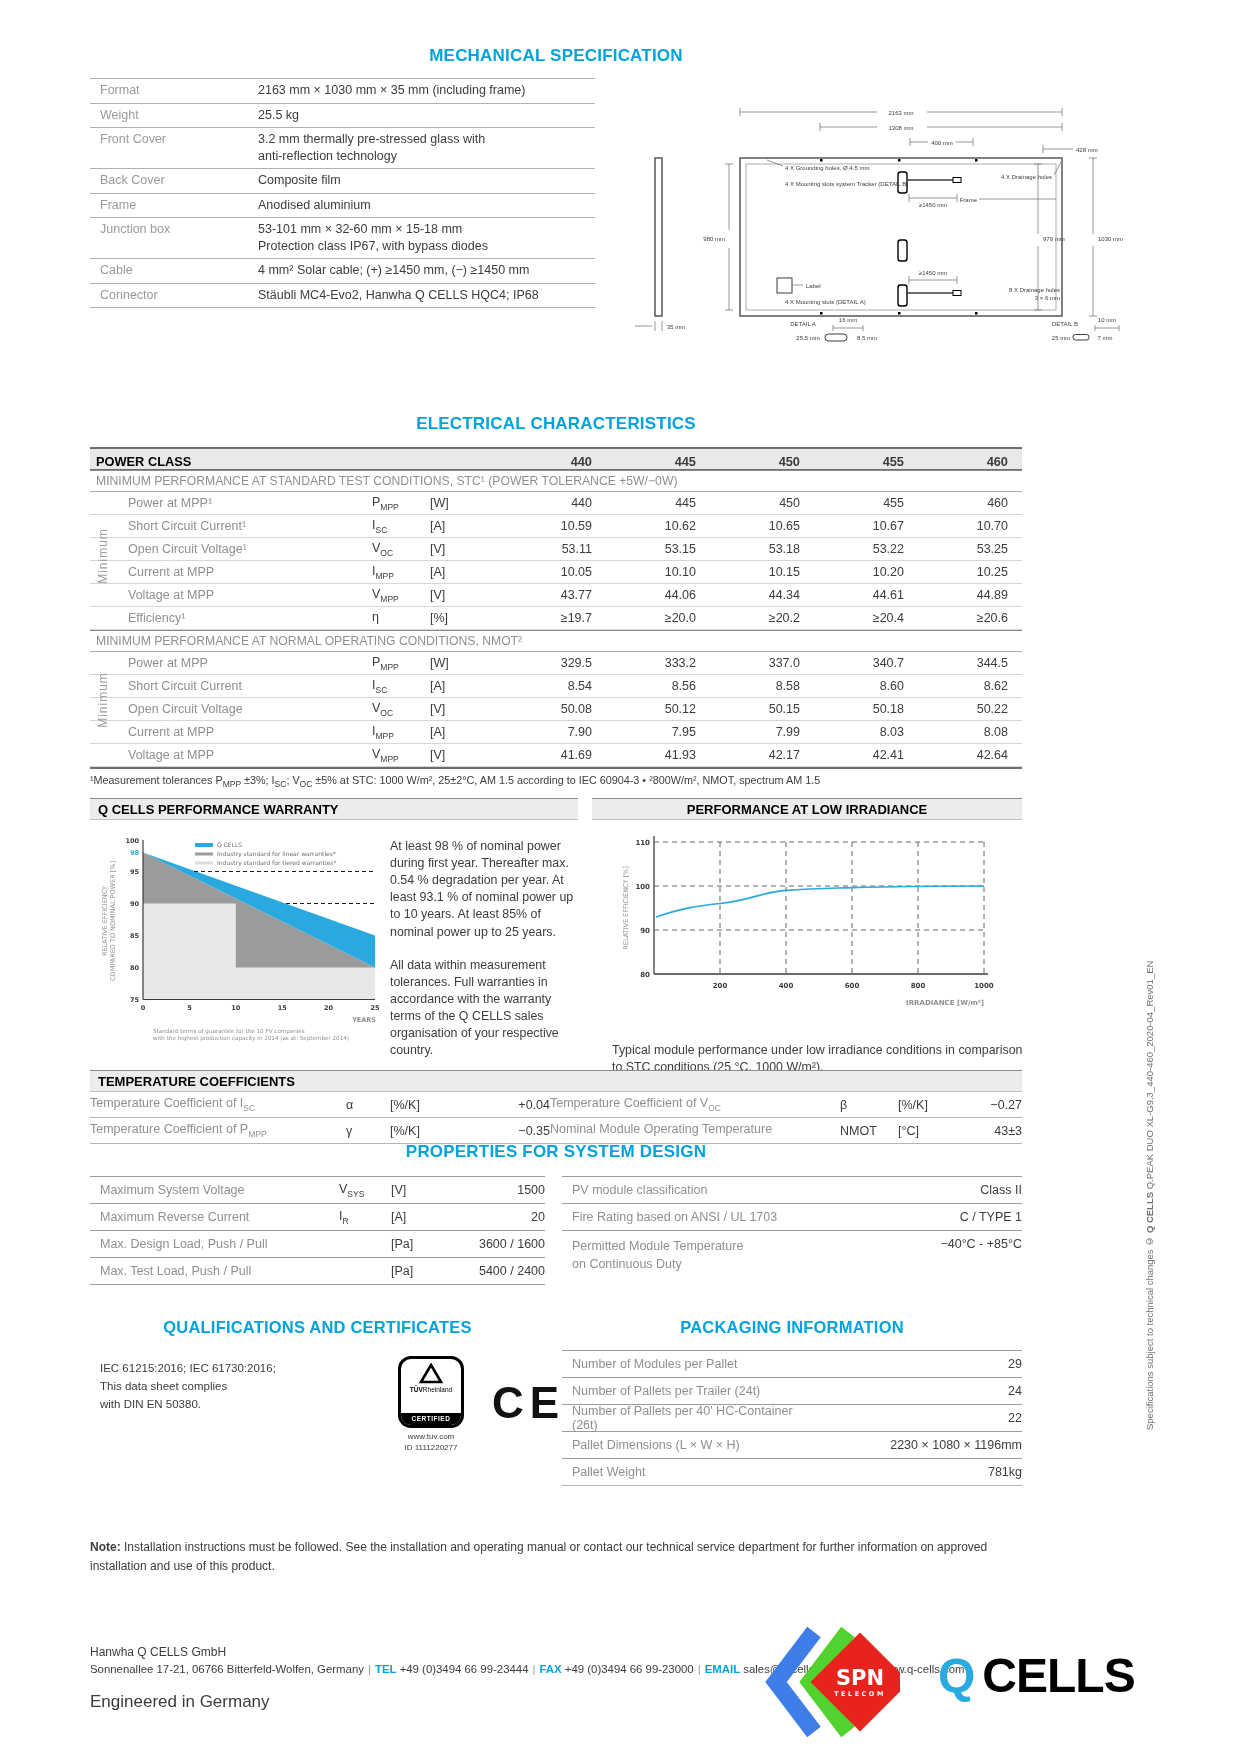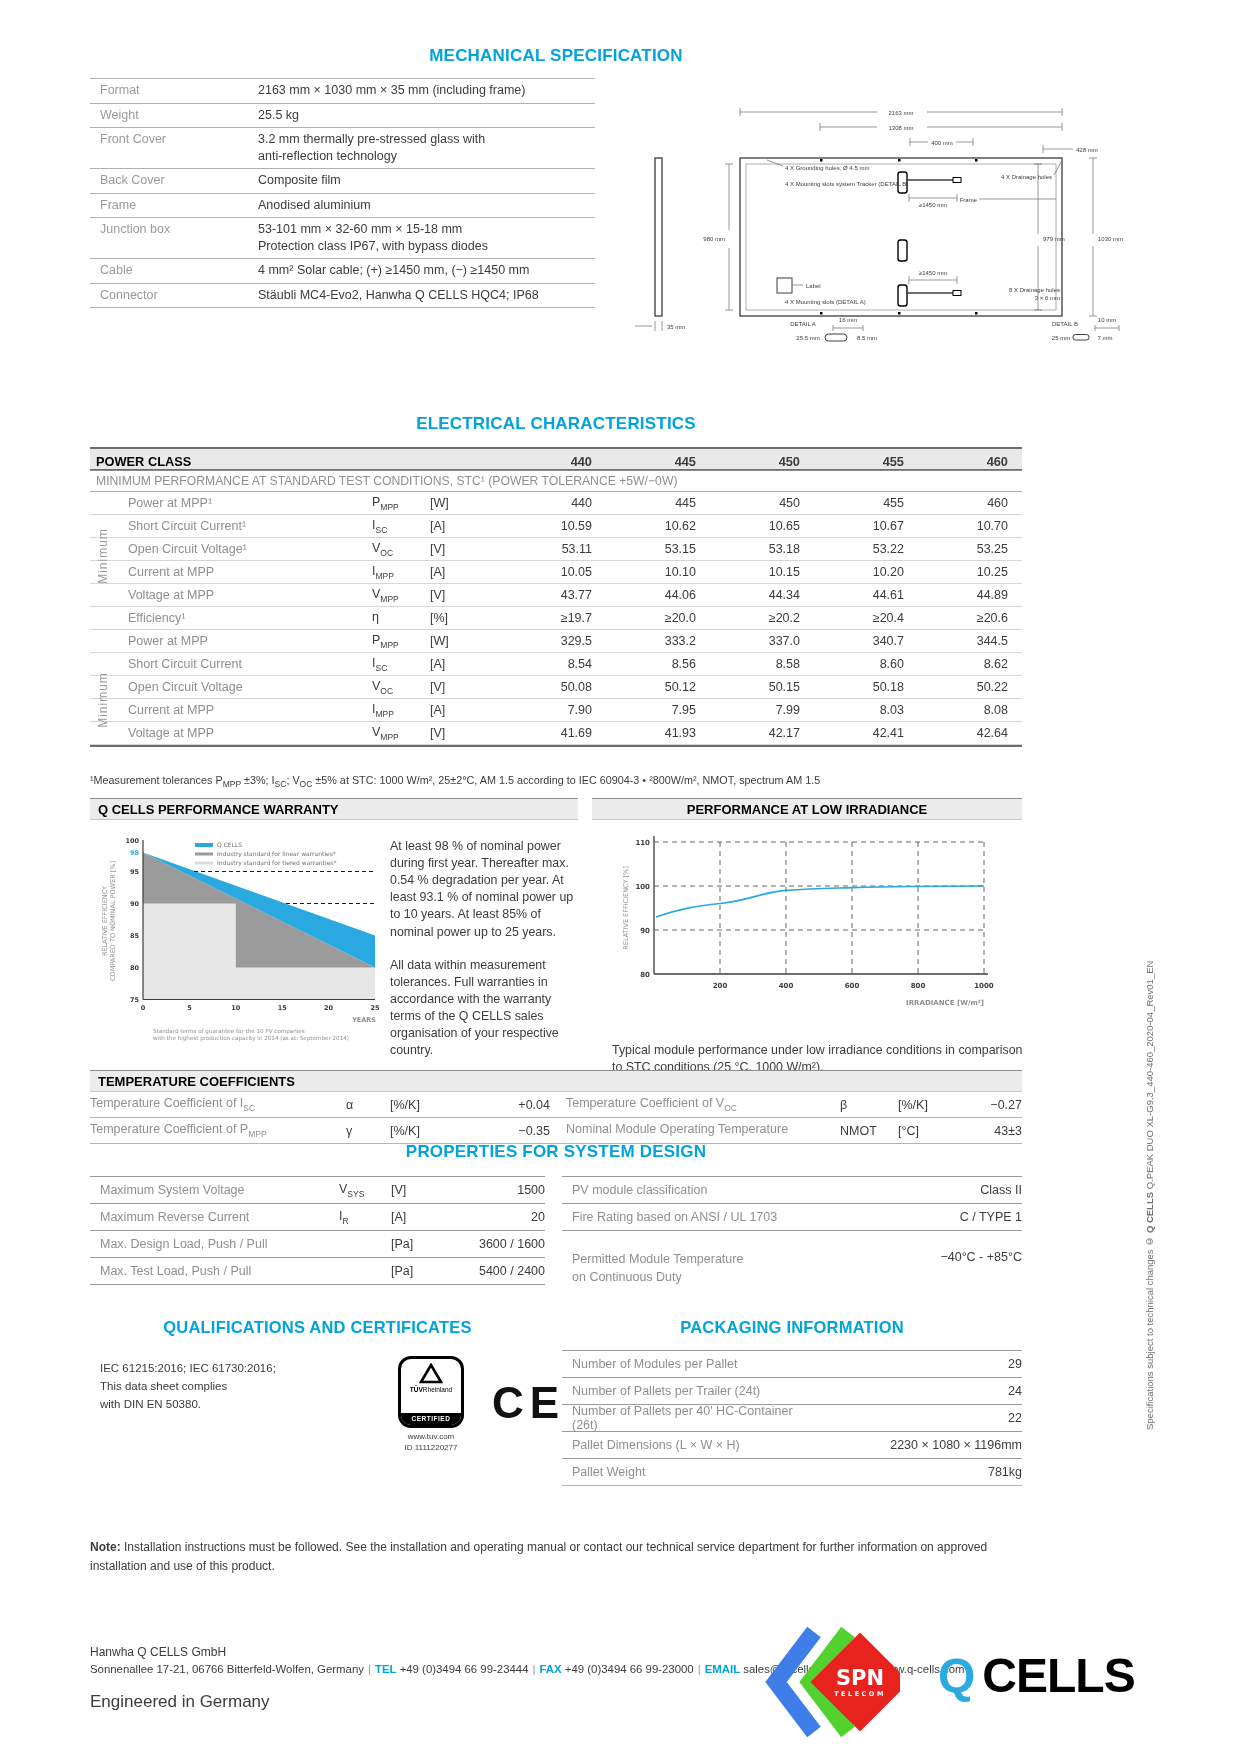--- a/index.html
+++ b/index.html
@@ -34,38 +34,38 @@
   
   .bar{position:absolute;height:22px;background:#ececec;border-top:1px solid #8c8c8c;border-bottom:1px solid #c2c2c2;display:flex;align-items:center;font-weight:bold;font-size:13px;color:#000}
   .chart svg{display:block}
   .midtext{position:absolute;left:390px;top:838px;width:188px;font-size:12.4px;line-height:1.38;color:#3c3c3b}
   .midtext p+p{margin-top:16px}
   .caption{position:absolute;left:612px;top:1042px;width:412px;font-size:12.4px;line-height:1.4;color:#3c3c3b}
   
   .trows{position:absolute;left:90px;top:1092px;width:932px;font-size:12.5px}
   .trow{display:flex;align-items:center;height:26px;border-bottom:1px solid #b5b5b5}
   .th-l{flex:0 0 460px;display:flex;align-items:center}
-  .th-r{flex:1;display:flex;align-items:center;margin-left:16px}
+  .th-r{flex:1;display:flex;align-items:center;}
   .tl{flex:1;color:#8f8f8f}
   .tsym{flex:0 0 44px;color:#3c3c3b}
   .tsym2{flex:0 0 58px;color:#3c3c3b}
   .tunit{flex:0 0 80px;color:#3c3c3b}
   .tunit2{flex:0 0 60px;color:#3c3c3b}
   .tval{flex:0 0 80px;text-align:right;color:#3c3c3b}
   .tval2{flex:0 0 64px;text-align:right;color:#3c3c3b}
   
   .sdl{position:absolute;left:90px;top:1176px;width:455px;font-size:12.5px;border-bottom:1px solid #9c9c9c}
   .sdr{position:absolute;left:562px;top:1176px;width:460px;font-size:12.5px}
   .srow{display:flex;align-items:center;height:27px;border-top:1px solid #9c9c9c}
   .srow .sl{flex:1;color:#8f8f8f;padding-left:10px}
   .ssym{flex:0 0 52px;color:#3c3c3b}
   .sunit{flex:0 0 62px;color:#3c3c3b}
   .sval{flex:0 0 92px;text-align:right;color:#3c3c3b}
   .sval2{flex:0 0 150px;text-align:right;color:#3c3c3b}
-  .srow.tall{height:54px;align-items:flex-start;padding-top:19px}
+  .srow.tall{height:54px;align-items:flex-start;padding-top:6px}
   .srow.tall .sl{line-height:1.45}
   
   .ptable{position:absolute;left:562px;top:1350px;width:460px;font-size:12.5px;border-bottom:1px solid #b5b5b5}
   .prow{display:flex;align-items:center;height:27px;border-top:1px solid #9c9c9c}
   .prow .pl{flex:1;color:#8f8f8f;padding-left:10px}
   .prow .pv{flex:0 0 210px;text-align:right;color:#3c3c3b}
   
   .qualtext{position:absolute;left:100px;top:1360px;font-size:11.5px;line-height:1.55;color:#3c3c3b}
   .tuv{position:absolute;left:398px;top:1356px;width:66px;height:72px;border:3px solid #000;border-radius:13px;background:#fff;display:flex;flex-direction:column;align-items:center;overflow:hidden}
   .tuv-brand{font-size:6.5px;margin-top:1px;color:#000}
@@ -297,20 +297,21 @@
         <span class="cl">Efficiency¹</span>
         <span class="cs"><span>η</span><sub></sub></span>
         <span class="cu">[%]</span>
         <span class="cv">≥19.7</span>
         <span class="cv">≥20.0</span>
         <span class="cv">≥20.2</span>
         <span class="cv">≥20.4</span>
         <span class="cv">≥20.6</span>
       </div>
 
+    <div class="eband">MINIMUM PERFORMANCE AT NORMAL OPERATING CONDITIONS, NMOT²</div>
 
     <div class="erow">
         <span class="cl">Power at MPP</span>
         <span class="cs"><span>P</span><sub>MPP</sub></span>
         <span class="cu">[W]</span>
         <span class="cv">329.5</span>
         <span class="cv">333.2</span>
         <span class="cv">337.0</span>
         <span class="cv">340.7</span>
         <span class="cv">344.5</span>

